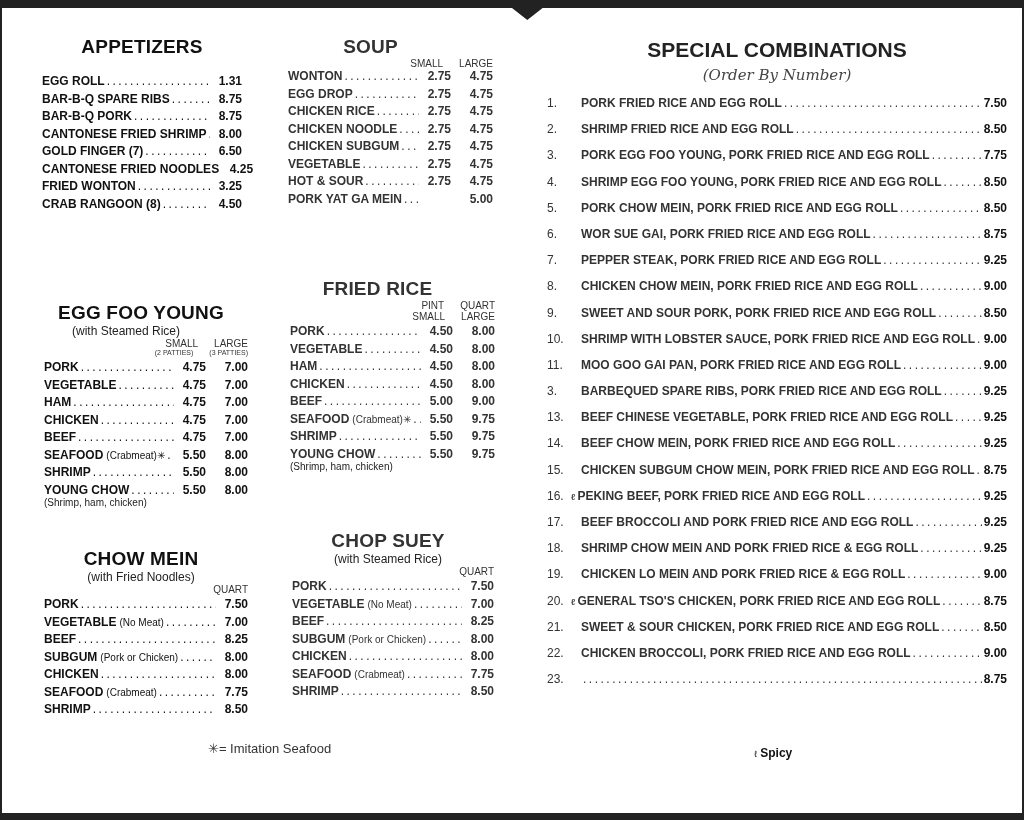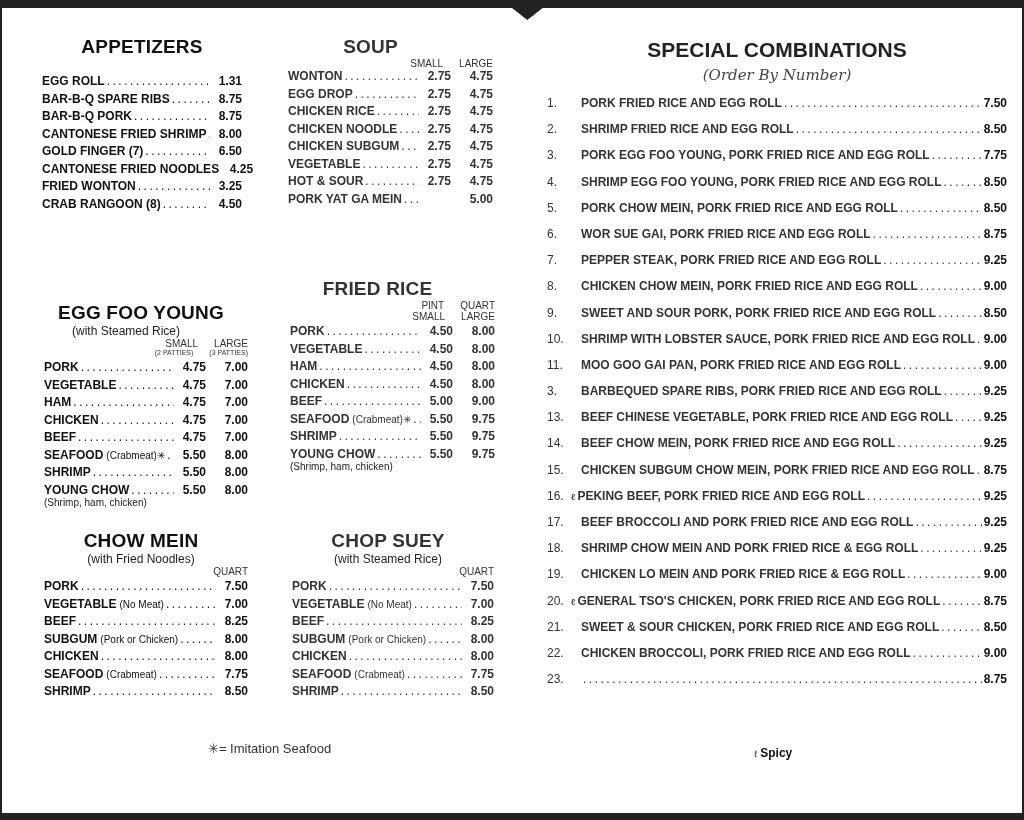--- a/index.html
+++ b/index.html
@@ -273,21 +273,21 @@
         <div class="row">
           <span class="name">YOUNG CHOW</span>
           <span class="dots"></span>
           <span class="p1">5.50</span>
           <span class="p2">9.75</span>
         </div>
       </div>
     <div class="subnote">(Shrimp, ham, chicken)</div>
   </div>
 
-  <div class="section" style="left:42px; top:522px; width:204px;">
+  <div class="section" style="left:42px; top:540px; width:204px;">
     <div class="sec-title" style="margin-right:10px;">CHOW MEIN</div>
     <div class="sec-sub" style="margin-right:10px;">(with Fried Noodles)</div>
     <div class="colhead" style="margin-bottom:2px;">
       <span>QUART</span>
     </div>
     <div id="cm-list">
         <div class="row">
           <span class="name">PORK</span>
           <span class="dots"></span>
           <span class="p1">7.50</span>

